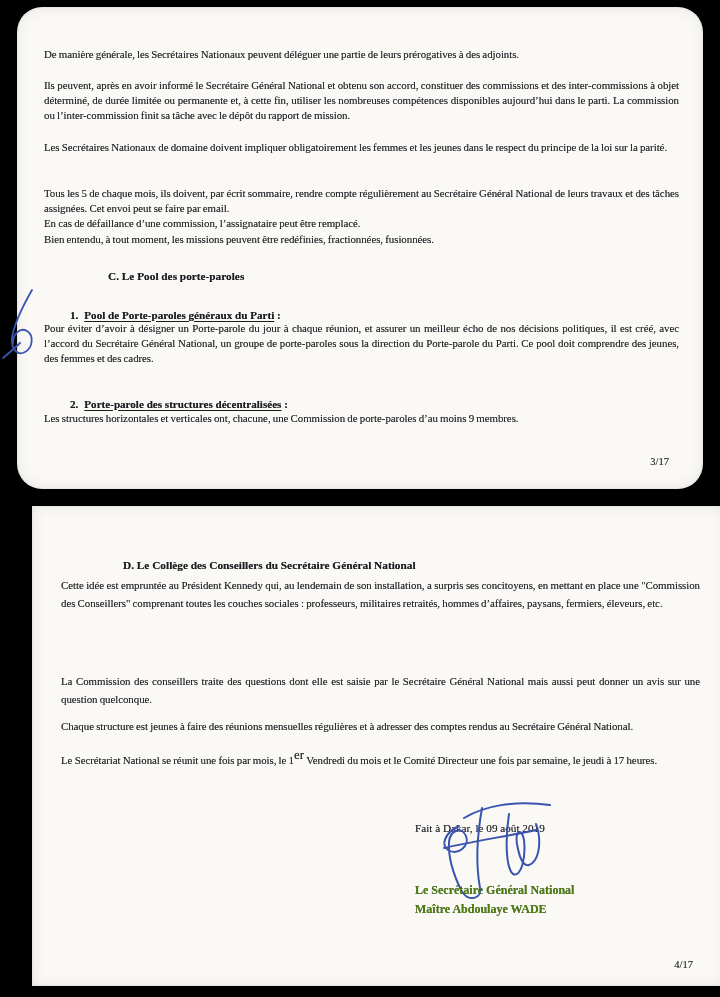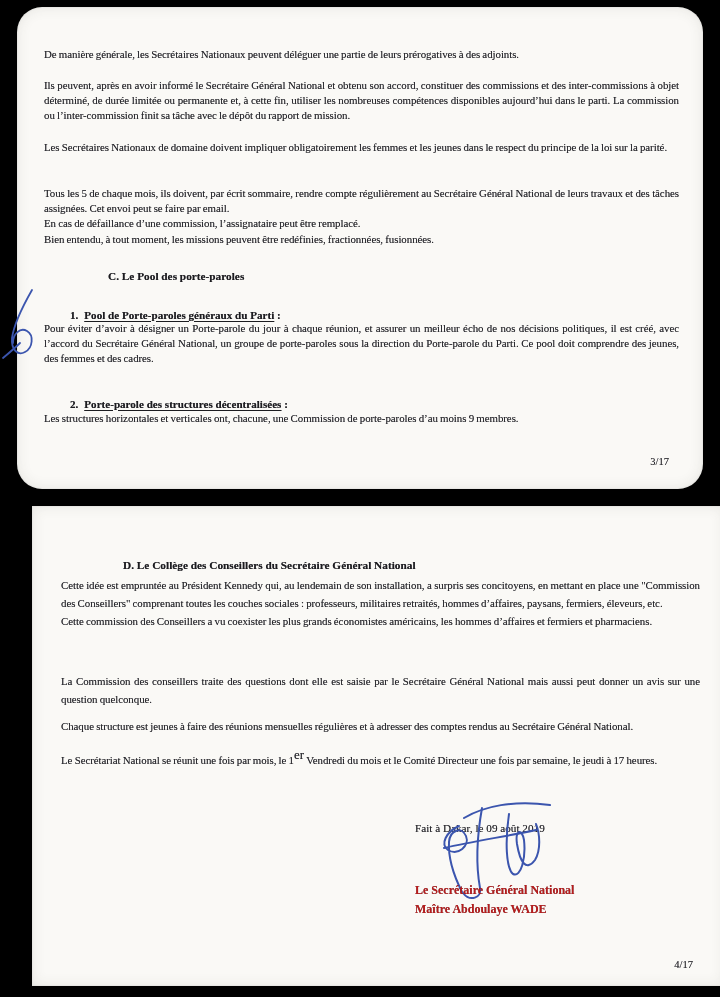--- a/index.html
+++ b/index.html
@@ -58,21 +58,21 @@
     position:absolute;
     font-size:11.2px;
     color:#26262b;
     text-shadow:0 0 .5px rgba(38,38,46,.55);
     white-space:nowrap;
   }
   .sigline{
     position:absolute;
     font-size:12px;
     font-weight:bold;
-    color:#b91c1c;
+    color:#4d7c0f;
     text-shadow:0 0 .5px rgba(20,20,28,.6);
     white-space:nowrap;
   }
   .ink-svg{position:absolute;overflow:visible;}
   .sup{font-size:13px;vertical-align:4.5px;letter-spacing:0;}
 </style>
 </head>
 <body>
 
 <div style="position:absolute;inset:0;">
@@ -116,21 +116,20 @@
       </g>
     </svg>
   </section>
 
   <section class="page page2">
 
     <h3 class="heading" style="top:42px;left:45px">D.  Le Collège des Conseillers du Secrétaire Général National</h3>
 
     <div class="blk" style="top:70px;left:29px">
       <p class="para">Cette idée est empruntée au Président Kennedy qui, au lendemain de son installation, a surpris ses concitoyens, en mettant en place une "Commission des Conseillers" comprenant toutes les couches sociales : professeurs, militaires retraités, hommes d’affaires, paysans, fermiers, éleveurs, etc.</p>
-      <p class="para">Cette commission des Conseillers a vu coexister les plus grands économistes américains, les hommes d’affaires et fermiers et pharmaciens.</p>
     </div>
 
     <p class="blk para" style="top:166px;left:29px">La Commission des conseillers traite des questions dont elle est saisie par le Secrétaire Général National mais aussi peut donner un avis sur une question quelconque.</p>
 
     <p class="blk para" style="top:211px;left:29px">Chaque structure est jeunes à faire des réunions mensuelles régulières et à adresser des comptes rendus au Secrétaire Général National.</p>
 
     <p class="blk para" style="top:240px;left:29px"><span>Le Secrétariat National se réunit une fois par mois, le 1</span><span class="sup">er</span><span> Vendredi du mois et le Comité Directeur une fois par semaine, le jeudi à 17 heures.</span></p>
 
     <div class="dateline" style="top:316px;left:383px">Fait à Dakar, le 09 août 2019</div>
 

